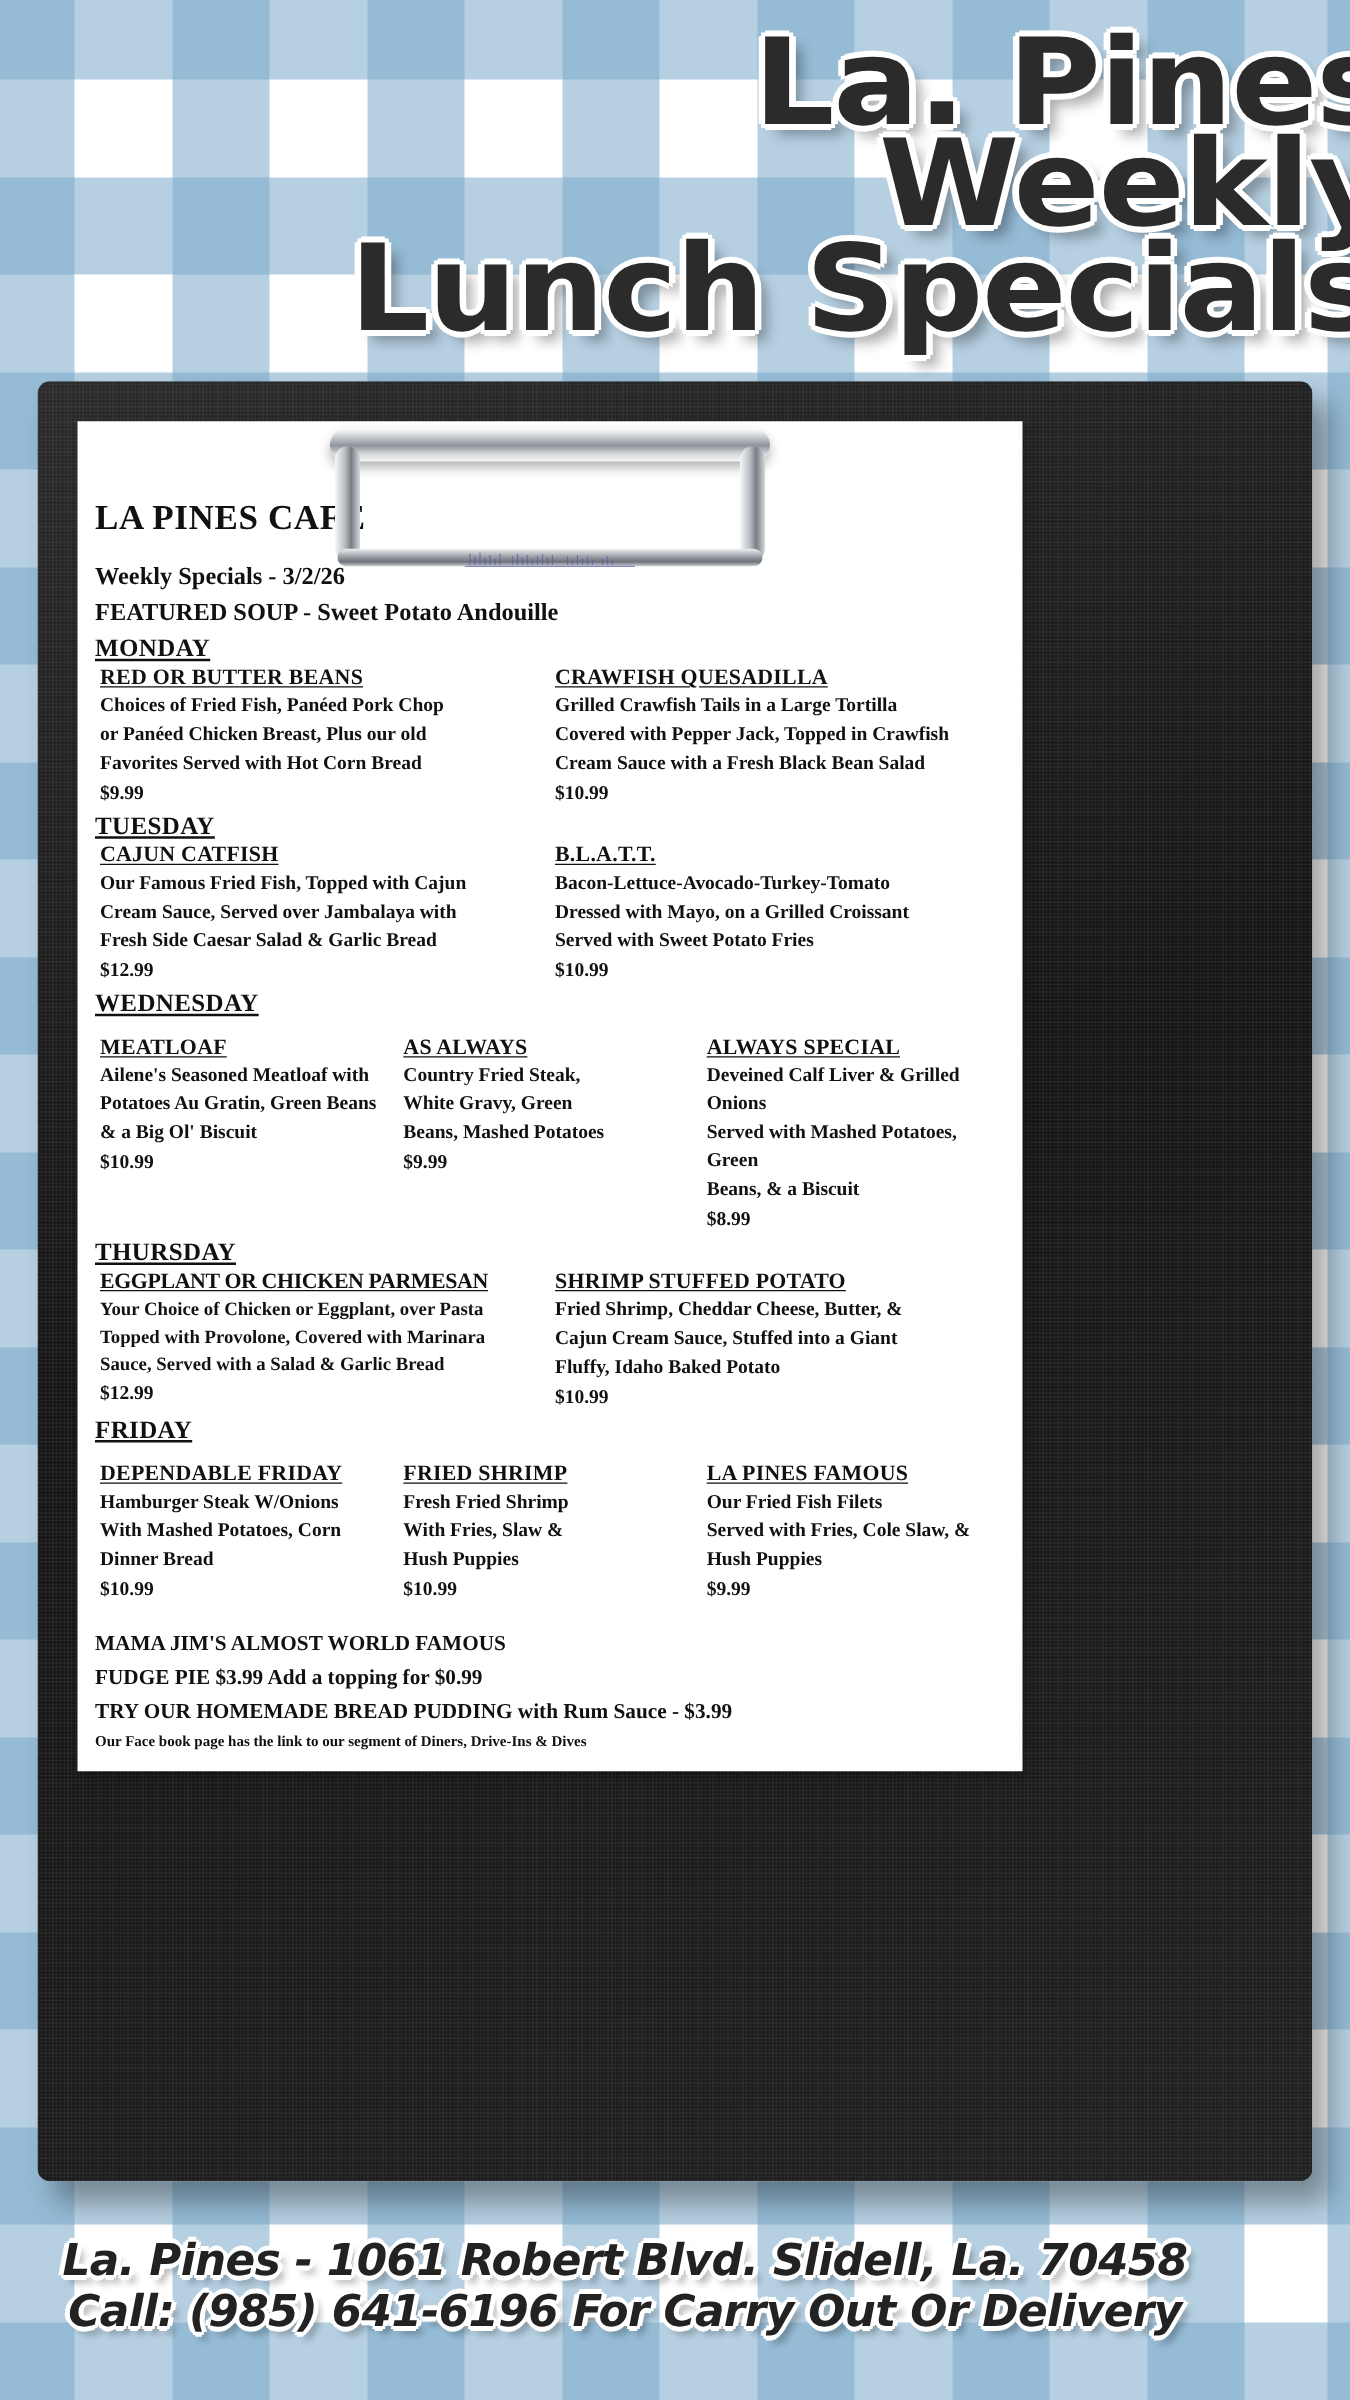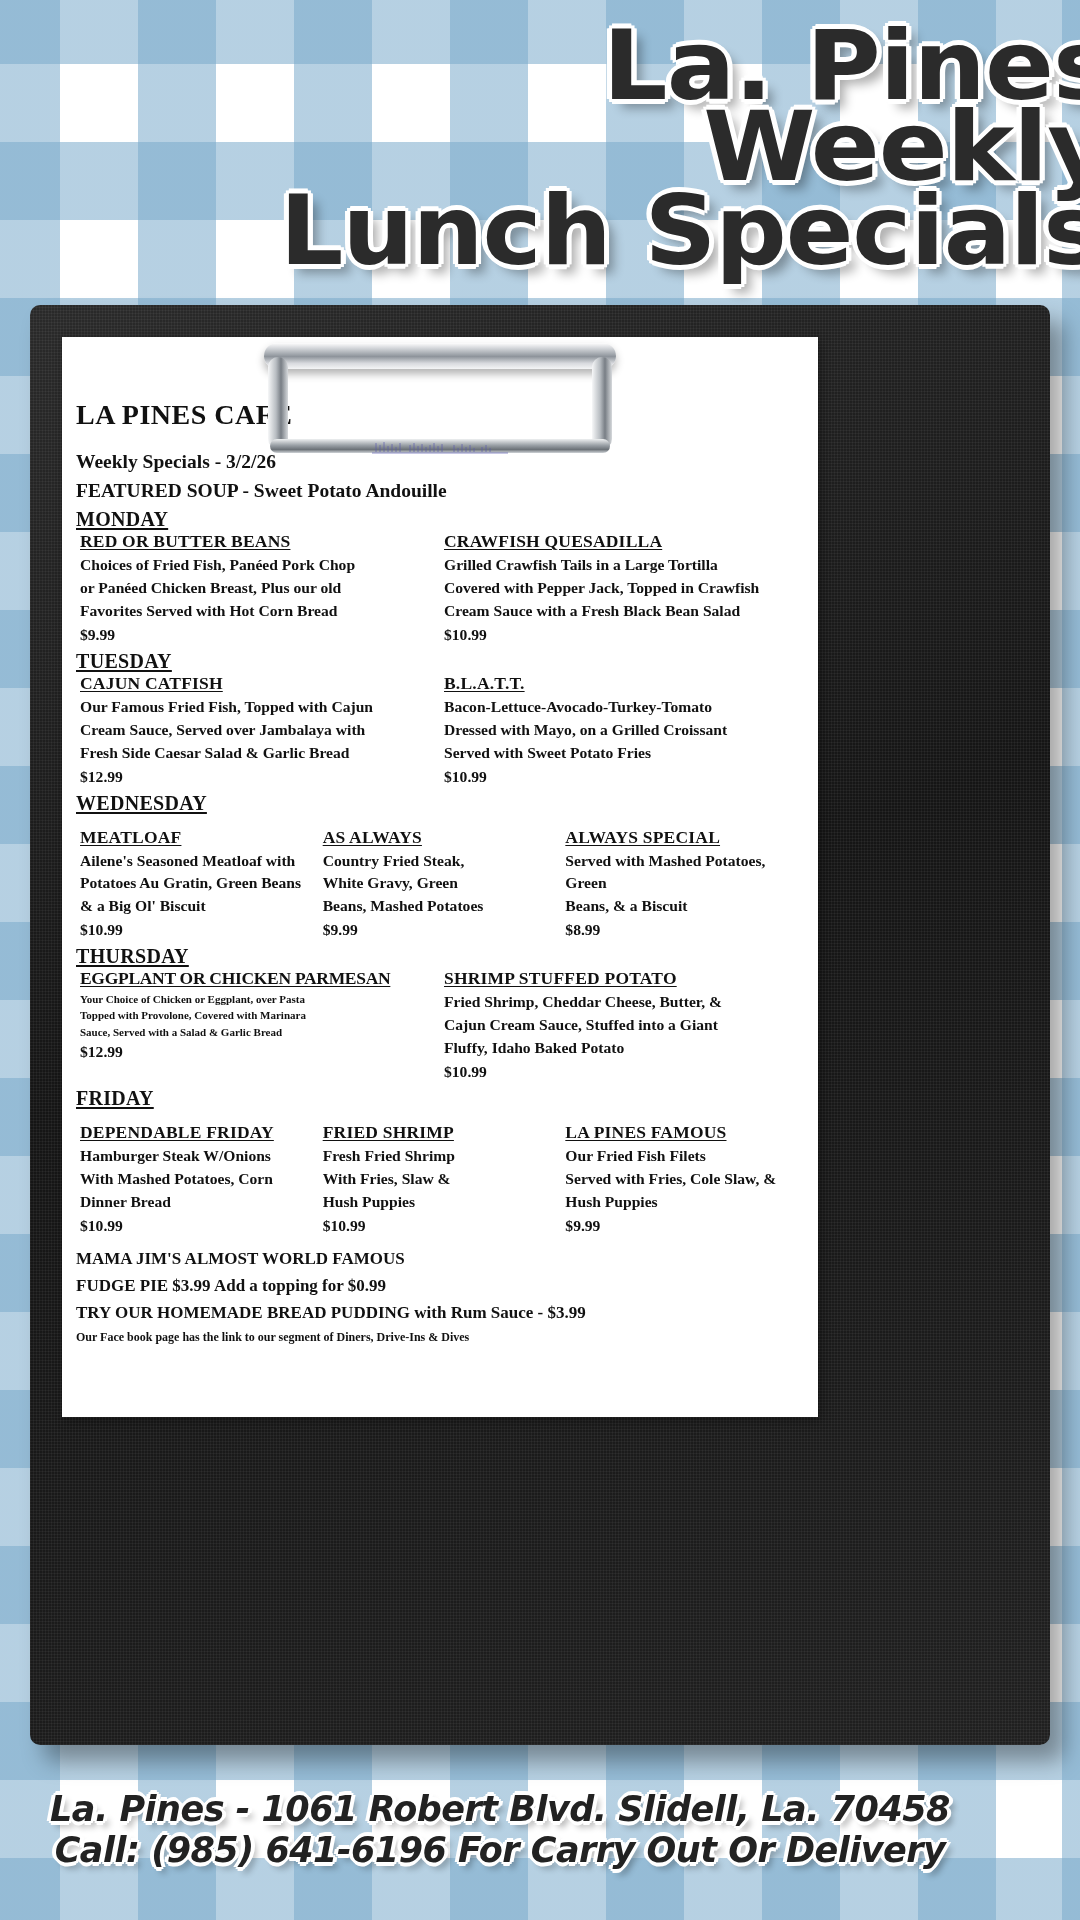--- a/index.html
+++ b/index.html
@@ -187,34 +187,34 @@
     margin-bottom: 2px;
     white-space: nowrap;
   }
   .dish-name.tight { letter-spacing: -0.3px; }
 
   .dish-desc {
     font-size: 15.6px;
     font-weight: bold;
     line-height: 1.47;
   }
-  .dish-desc.small { font-size: 11px; }
+  .dish-desc.small { font-size: 15px; }
 
   .dish-price {
     font-size: 15.6px;
     font-weight: bold;
     margin-top: 3px;
   }
 
   .footer-line {
     font-size: 17px;
     font-weight: bold;
     margin-top: 7px;
   }
-  .footer-line.first { margin-top: 14px; }
+  .footer-line.first { margin-top: 24px; }
   .footer-line.small { font-size: 12px; }
 
   
   #bottom-banner {
     position: absolute;
     left: 0;
     bottom: 52px;
     width: 1000px;
     text-align: center;
     z-index: 7;
@@ -325,20 +325,21 @@
               </div>
               <div class="dish">
                 <div class="dish-name">AS ALWAYS</div>
                 <div class="dish-desc">Country Fried Steak,</div>
                 <div class="dish-desc">White Gravy, Green</div>
                 <div class="dish-desc">Beans, Mashed Potatoes</div>
                 <div class="dish-price">$9.99</div>
               </div>
               <div class="dish">
                 <div class="dish-name">ALWAYS SPECIAL</div>
+                <div class="dish-desc">Deveined Calf Liver &amp; Grilled Onions</div>
                 <div class="dish-desc">Served with Mashed Potatoes, Green</div>
                 <div class="dish-desc">Beans, &amp; a Biscuit</div>
                 <div class="dish-price">$8.99</div>
               </div>
             </div>
           </div>
           <div class="day-block">
             <div class="day-label">THURSDAY</div>
             <div class="row two">
               <div class="dish">

